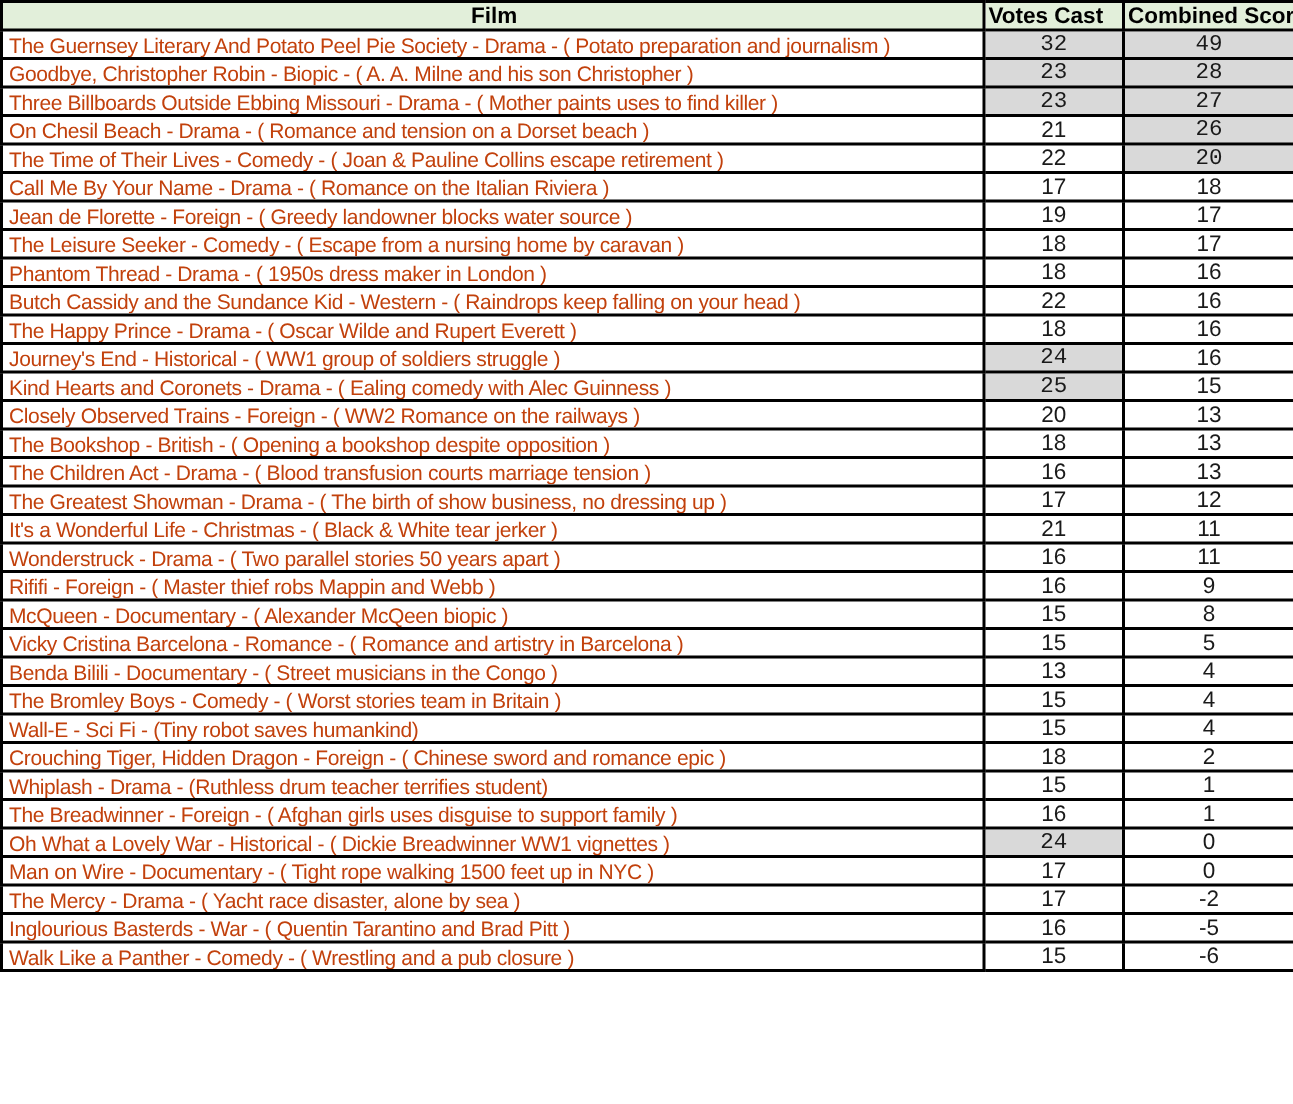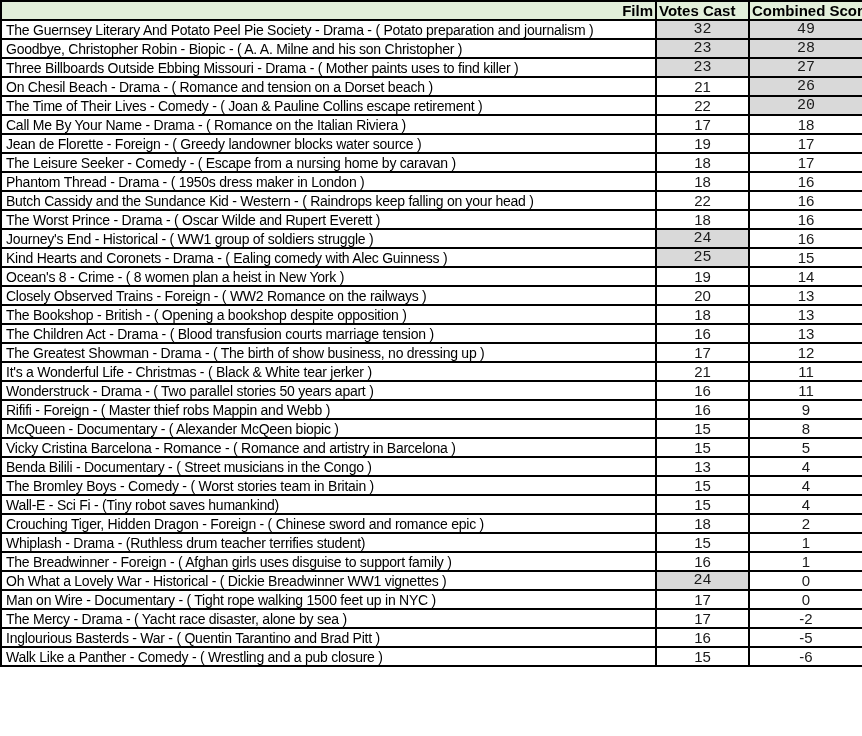--- a/index.html
+++ b/index.html
@@ -24,23 +24,23 @@
   col.c-score{width:114px;}
   th,td{
     border:2px solid var(--border);
     height:19px;padding:0 2px;overflow:hidden;white-space:nowrap;
     background:var(--row-bg);vertical-align:middle;
   }
   th{
     background:var(--header-bg);
     font-size:15px;font-weight:bold;text-align:left;color:#000;
   }
-  th.film{text-align:right;padding-left:4px;}
+  th.film{text-align:center;padding-left:4px;}
   td.film{
-    font-size:14px;letter-spacing:-0.25px;padding-left:4px;text-align:left;color:#000000;
+    font-size:14px;letter-spacing:-0.25px;padding-left:4px;text-align:left;color:#c2410c;
   }
   td.num{
     font-size:15px;text-align:center;color:#1A1A1A;
   }
   .shaded{background:var(--shaded-bg);font-family:Liberation Mono, monospace;}
 </style>
 </head>
 <body>
 
 <table class="films">
@@ -101,38 +101,33 @@
         <td class="film">Phantom Thread - Drama - ( 1950s dress maker in London )</td>
         <td class="num">18</td>
         <td class="num">16</td>
       </tr>
     <tr>
         <td class="film">Butch Cassidy and the Sundance Kid - Western - ( Raindrops keep falling on your head )</td>
         <td class="num">22</td>
         <td class="num">16</td>
       </tr>
     <tr>
-        <td class="film">The Worst Prince - Drama - ( Oscar Wilde and Rupert Everett )</td>
+        <td class="film">The Happy Prince - Drama - ( Oscar Wilde and Rupert Everett )</td>
         <td class="num">18</td>
         <td class="num">16</td>
       </tr>
     <tr>
         <td class="film">Journey's End - Historical - ( WW1 group of soldiers struggle )</td>
         <td class="num shaded">24</td>
         <td class="num">16</td>
       </tr>
     <tr>
         <td class="film">Kind Hearts and Coronets - Drama - ( Ealing comedy with Alec Guinness )</td>
         <td class="num shaded">25</td>
         <td class="num">15</td>
-      </tr>
-    <tr>
-        <td class="film">Ocean's 8 - Crime - ( 8 women plan a heist in New York )</td>
-        <td class="num">19</td>
-        <td class="num">14</td>
       </tr>
     <tr>
         <td class="film">Closely Observed Trains - Foreign - ( WW2 Romance on the railways )</td>
         <td class="num">20</td>
         <td class="num">13</td>
       </tr>
     <tr>
         <td class="film">The Bookshop - British - ( Opening a bookshop despite opposition )</td>
         <td class="num">18</td>
         <td class="num">13</td>

